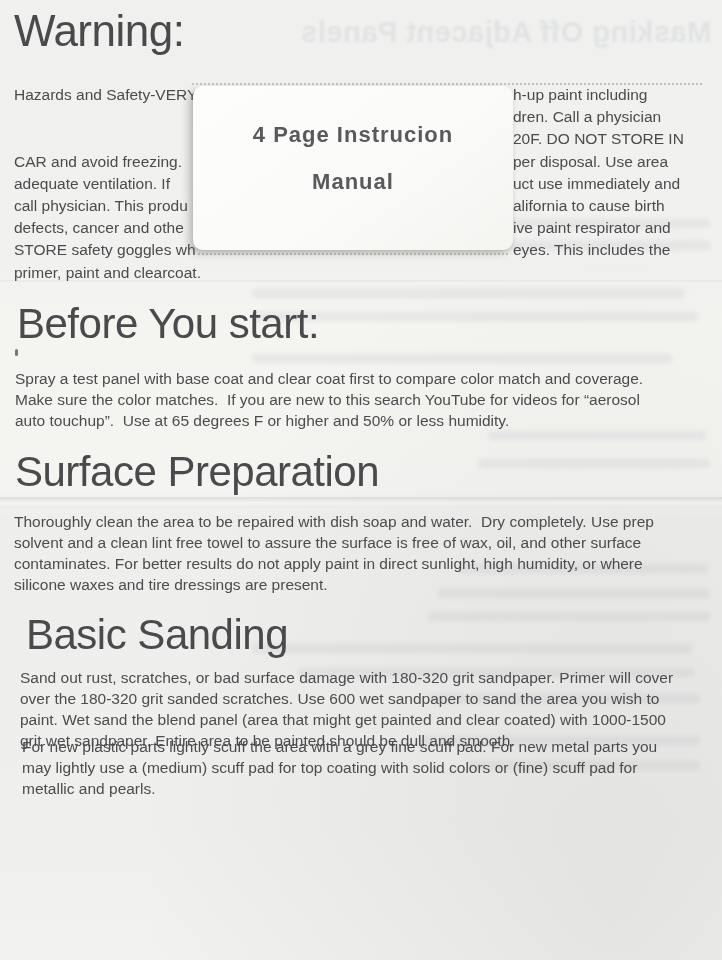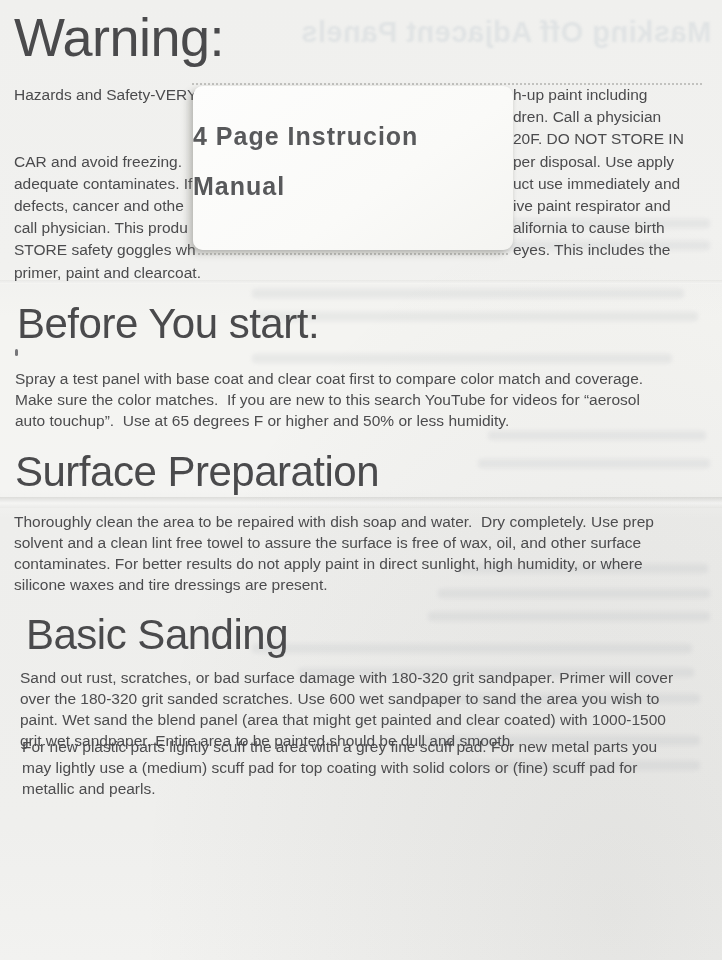--- a/index.html
+++ b/index.html
@@ -20,21 +20,21 @@
     white-space:nowrap;
   }
   .gline {
     position:absolute; height:9px; border-radius:4px;
     background:rgba(142,152,160,0.12); filter:blur(2px);
   }
   .heading {
     position:absolute; margin:0; font-weight:400; color:#4a4a4c;
     letter-spacing:-0.5px; white-space:nowrap;
   }
-  #warning-heading   { left:14px; top:6px;   font-size:54px; }
+  #warning-heading   { left:14px; top:6px;   font-size:44px; }
   #before-heading    { left:17px; top:300px; font-size:42px; }
   #surface-heading   { left:15px; top:448px; font-size:42px; }
   #basic-heading     { left:26px; top:611px; font-size:42px; }
 
   .warn-para { position:absolute; left:14px; top:86px; width:696px; font-size:15.5px; }
   .wline { position:relative; height:22.2px; white-space:nowrap; }
   .wline .rfrag { position:absolute; left:499px; top:0; }
 
   .para {
     position:absolute; width:700px; font-size:15.5px; line-height:21px;
@@ -51,22 +51,22 @@
   .perf { position:absolute; border-top:2px dotted rgba(125,125,120,0.40); height:0; }
   #perf-top    { left:192px; top:83px;  width:510px; }
   #perf-bottom { left:193px; top:253px; width:315px; }
 
   .sticker {
     position:absolute; left:193px; top:86px; width:320px; height:164px;
     background:linear-gradient(145deg, #fdfdfc 0%, #fafaf8 60%, #f4f4f1 100%);
     border-radius:10px;
     box-shadow:-5px 4px 7px rgba(95,95,88,0.30), 0 2px 4px rgba(95,95,88,0.18);
   }
-  .sticker-line { text-align:left; font-weight:bold; color:#58595b;
-    font-size:25px; letter-spacing:1px; }
+  .sticker-line { text-align:center; font-weight:bold; color:#58595b;
+    font-size:22px; letter-spacing:1px; }
   .sticker-line.l1 { margin-top:36px; }
   .sticker-line.l2 { margin-top:21px; }
 
   .crease {
     position:absolute; left:0; top:497px; width:722px; height:11px;
     background:linear-gradient(180deg, rgba(110,110,105,0.16), rgba(255,255,255,0.30) 55%, rgba(110,110,105,0.04));
     filter:blur(0.7px);
   }
   .crease2 {
     position:absolute; left:0; top:280px; width:722px; height:4px;
@@ -109,33 +109,33 @@
       <span class="rfrag">h-up paint including</span>
     </div>
     <div class="wline">
       <span class="rfrag">dren. Call a physician</span>
     </div>
     <div class="wline">
       <span class="rfrag">20F. DO NOT STORE IN</span>
     </div>
     <div class="wline">
       <span>CAR and avoid freezing.</span>
-      <span class="rfrag">per disposal. Use apply</span>
+      <span class="rfrag">per disposal. Use area</span>
     </div>
     <div class="wline">
-      <span>adequate contaminates. If</span>
+      <span>adequate ventilation. If</span>
       <span class="rfrag">uct use immediately and</span>
+    </div>
+    <div class="wline">
+      <span>call physician. This produ</span>
+      <span class="rfrag">alifornia to cause birth</span>
     </div>
     <div class="wline">
       <span>defects, cancer and othe</span>
       <span class="rfrag">ive paint respirator and</span>
-    </div>
-    <div class="wline">
-      <span>call physician. This produ</span>
-      <span class="rfrag">alifornia to cause birth</span>
     </div>
     <div class="wline">
       <span>STORE safety goggles wh</span>
       <span class="rfrag">eyes. This includes the</span>
     </div>
     <div class="wline">
       <span>primer, paint and clearcoat.</span>
       <span class="rfrag"></span>
     </div>
   </div>

